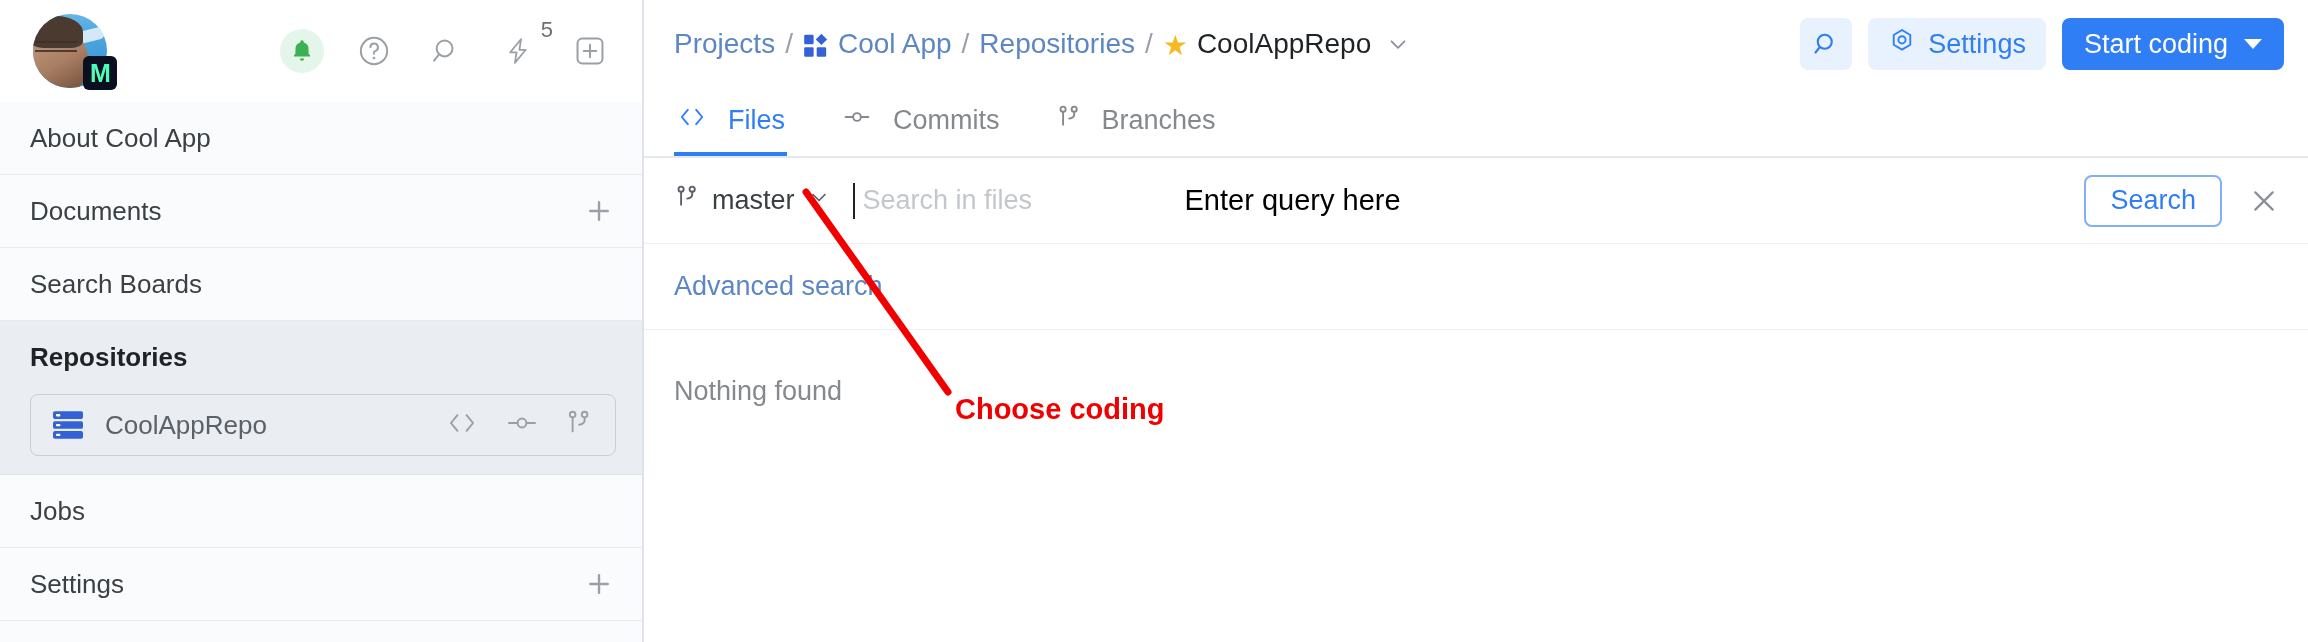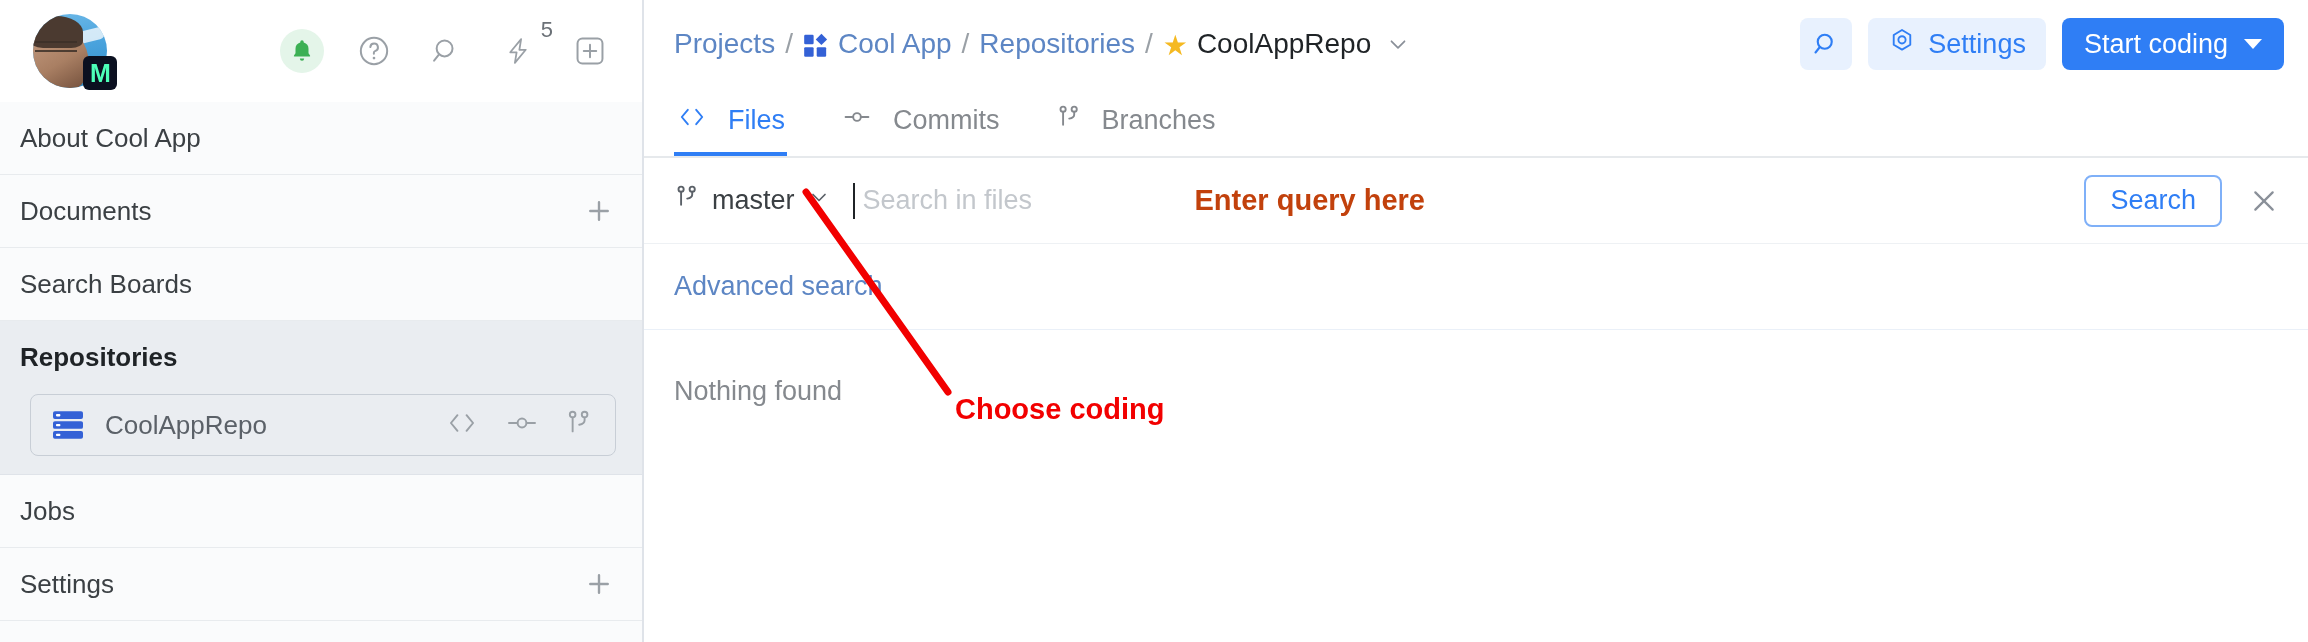--- a/index.html
+++ b/index.html
@@ -114,21 +114,21 @@
     font-size: 22px;
     color: #6b7177;
     font-family: "Liberation Sans", sans-serif;
   }
 
   .snav { display: flex; flex-direction: column; }
   .srow {
     height: 73px;
     display: flex;
     align-items: center;
-    padding: 0 26px 0 20px;
+    padding: 0 26px 0 30px;
     border-bottom: 1px solid #e8ebee;
     background: #fafbfc;
     cursor: pointer;
     text-align: center;
   }
   .srow .stitle {
     font-size: 26px;
     color: #3b4044;
     font-weight: normal;
   }
@@ -277,24 +277,24 @@
     border: none; outline: none; background: transparent;
     font-size: 27px;
     font-family: "Liberation Sans", sans-serif;
     color: #1f2326;
     width: 330px;
     padding: 0 0 0 8px;
     height: 50px;
   }
   .search-input::placeholder { color: #c3c7cc; }
   .annot-query {
-    color: #c2410c;
+    color: #000000;
     font-size: 29px;
-    font-weight: bold;
-    margin-left: 10px;
+    font-weight: normal;
+    margin-left: 0;
     white-space: nowrap;
   }
   .search-btn {
     margin-left: auto;
     height: 52px;
     border: 2px solid #7fb0f8;
     border-radius: 8px;
     background: #ffffff;
     color: #2f7ef5;
     font-size: 27px;

